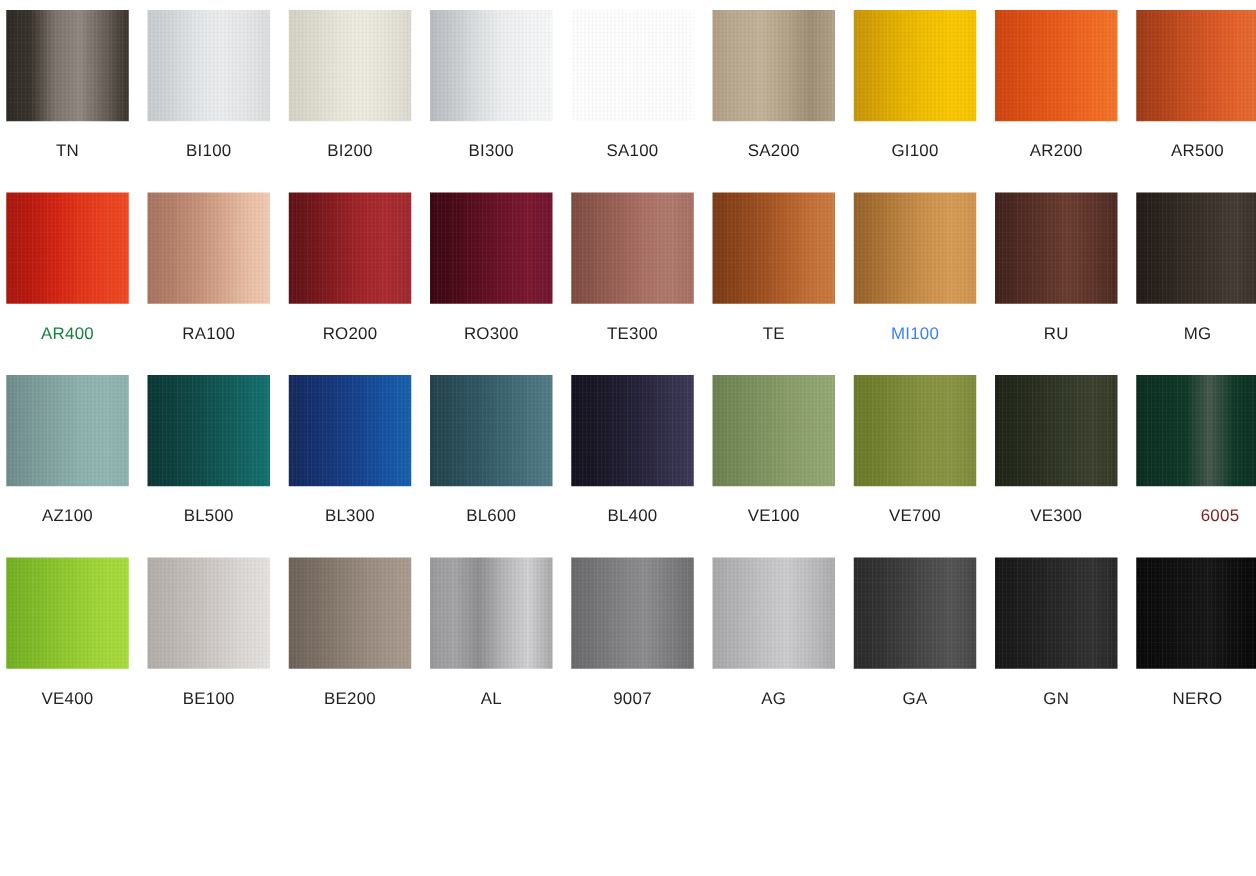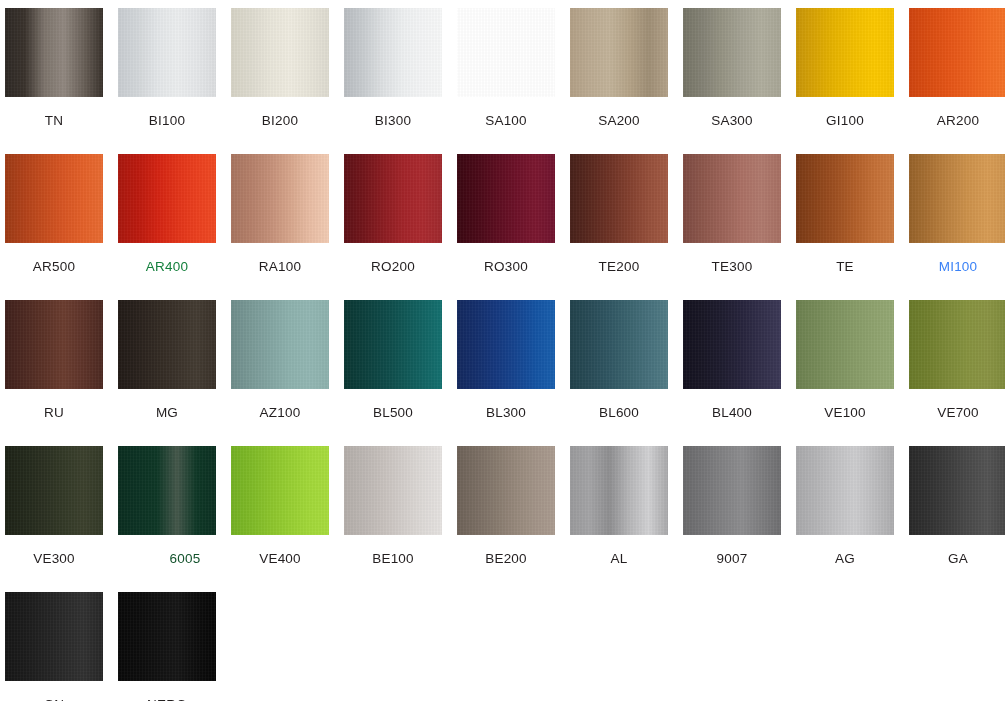--- a/index.html
+++ b/index.html
@@ -89,24 +89,20 @@
     </div>
     <div class="swatch-cell">
       <div class="swatch-chip"></div>
       <div class="swatch-label" style="color: rgb(35, 31, 32);">SA100</div>
     </div>
     <div class="swatch-cell">
       <div class="swatch-chip" style="background-image: linear-gradient(90deg, rgb(178, 160, 134) 0%, rgb(188, 171, 146) 20%, rgb(195, 179, 154) 40%, rgb(181, 164, 136) 60%, rgb(160, 143, 118) 80%, rgb(179, 162, 137) 100%);"></div>
       <div class="swatch-label" style="color: rgb(35, 31, 32);">SA200</div>
     </div>
     <div class="swatch-cell">
-      <div class="swatch-chip" style="background-image: linear-gradient(90deg, rgb(118, 117, 103) 0%, rgb(132, 130, 117) 20%, rgb(150, 148, 132) 40%, rgb(165, 163, 148) 60%, rgb(176, 174, 158) 80%, rgb(168, 166, 150) 100%);"></div>
-      <div class="swatch-label" style="color: rgb(35, 31, 32);">SA300</div>
-    </div>
-    <div class="swatch-cell">
       <div class="swatch-chip" style="background-image: linear-gradient(90deg, rgb(200, 150, 10) 0%, rgb(217, 165, 5) 20%, rgb(232, 180, 0) 40%, rgb(243, 192, 0) 60%, rgb(251, 200, 0) 80%, rgb(246, 196, 0) 100%);"></div>
       <div class="swatch-label" style="color: rgb(35, 31, 32);">GI100</div>
     </div>
     <div class="swatch-cell">
       <div class="swatch-chip" style="background-image: linear-gradient(90deg, rgb(207, 68, 16) 0%, rgb(218, 77, 18) 20%, rgb(229, 85, 23) 40%, rgb(236, 95, 29) 60%, rgb(242, 106, 34) 80%, rgb(244, 116, 42) 100%);"></div>
       <div class="swatch-label" style="color: rgb(35, 31, 32);">AR200</div>
     </div>
     <div class="swatch-cell">
       <div class="swatch-chip" style="background-image: linear-gradient(90deg, rgb(158, 59, 22) 0%, rgb(178, 66, 26) 20%, rgb(198, 77, 30) 40%, rgb(216, 86, 36) 60%, rgb(228, 97, 42) 80%, rgb(232, 108, 51) 100%);"></div>
       <div class="swatch-label" style="color: rgb(35, 31, 32);">AR500</div>
@@ -121,24 +117,20 @@
     </div>
     <div class="swatch-cell">
       <div class="swatch-chip" style="background-image: linear-gradient(90deg, rgb(94, 18, 23) 0%, rgb(115, 22, 27) 20%, rgb(140, 29, 34) 40%, rgb(163, 37, 42) 60%, rgb(171, 43, 48) 80%, rgb(160, 42, 47) 100%);"></div>
       <div class="swatch-label" style="color: rgb(35, 31, 32);">RO200</div>
     </div>
     <div class="swatch-cell">
       <div class="swatch-chip" style="background-image: linear-gradient(90deg, rgb(59, 8, 18) 0%, rgb(74, 10, 24) 20%, rgb(92, 14, 32) 40%, rgb(109, 18, 41) 60%, rgb(123, 24, 48) 80%, rgb(113, 21, 48) 100%);"></div>
       <div class="swatch-label" style="color: rgb(35, 31, 32);">RO300</div>
     </div>
     <div class="swatch-cell">
-      <div class="swatch-chip" style="background-image: linear-gradient(90deg, rgb(72, 33, 26) 0%, rgb(90, 41, 31) 20%, rgb(110, 51, 38) 40%, rgb(131, 64, 47) 60%, rgb(150, 80, 59) 80%, rgb(163, 91, 69) 100%);"></div>
-      <div class="swatch-label" style="color: rgb(35, 31, 32);">TE200</div>
-    </div>
-    <div class="swatch-cell">
       <div class="swatch-chip" style="background-image: linear-gradient(90deg, rgb(126, 75, 66) 0%, rgb(141, 87, 76) 20%, rgb(156, 99, 88) 40%, rgb(171, 113, 101) 60%, rgb(176, 122, 110) 80%, rgb(167, 112, 99) 100%);"></div>
       <div class="swatch-label" style="color: rgb(35, 31, 32);">TE300</div>
     </div>
     <div class="swatch-cell">
       <div class="swatch-chip" style="background-image: linear-gradient(90deg, rgb(122, 58, 22) 0%, rgb(140, 68, 26) 20%, rgb(158, 80, 33) 40%, rgb(178, 95, 42) 60%, rgb(196, 112, 55) 80%, rgb(204, 123, 65) 100%);"></div>
       <div class="swatch-label" style="color: rgb(35, 31, 32);">TE</div>
     </div>
     <div class="swatch-cell">
       <div class="swatch-chip" style="background-image: linear-gradient(90deg, rgb(150, 98, 42) 0%, rgb(169, 113, 52) 20%, rgb(189, 131, 65) 40%, rgb(205, 146, 76) 60%, rgb(215, 156, 85) 80%, rgb(207, 149, 80) 100%);"></div>
       <div class="swatch-label" style="color: #3b82f6;">MI100</div>
@@ -178,21 +170,21 @@
     <div class="swatch-cell">
       <div class="swatch-chip" style="background-image: linear-gradient(90deg, rgb(106, 122, 42) 0%, rgb(114, 128, 47) 20%, rgb(125, 138, 57) 40%, rgb(135, 147, 64) 60%, rgb(138, 148, 68) 80%, rgb(127, 139, 60) 100%);"></div>
       <div class="swatch-label" style="color: rgb(35, 31, 32);">VE700</div>
     </div>
     <div class="swatch-cell">
       <div class="swatch-chip" style="background-image: linear-gradient(90deg, rgb(30, 35, 23) 0%, rgb(36, 42, 28) 20%, rgb(44, 49, 34) 40%, rgb(52, 58, 40) 60%, rgb(60, 65, 46) 80%, rgb(52, 58, 40) 100%);"></div>
       <div class="swatch-label" style="color: rgb(35, 31, 32);">VE300</div>
     </div>
     <div class="swatch-cell">
       <div class="swatch-chip" style="background-image: linear-gradient(90deg, rgb(11, 46, 32) 0%, rgb(13, 51, 36) 20%, rgb(15, 56, 39) 40%, rgb(69, 88, 75) 60%, rgb(15, 56, 39) 80%, rgb(12, 49, 34) 100%);"></div>
-      <div class="swatch-label" style="color: #14532d; padding-left: 36px;">6005</div>
+      <div class="swatch-label" style="color: #7f1d1d; padding-left: 36px;">6005</div>
     </div>
     <div class="swatch-cell">
       <div class="swatch-chip" style="background-image: linear-gradient(90deg, rgb(116, 176, 36) 0%, rgb(127, 186, 40) 20%, rgb(140, 197, 45) 40%, rgb(152, 207, 51) 60%, rgb(163, 216, 58) 80%, rgb(168, 220, 62) 100%);"></div>
       <div class="swatch-label" style="color: rgb(35, 31, 32);">VE400</div>
     </div>
     <div class="swatch-cell">
       <div class="swatch-chip" style="background-image: linear-gradient(90deg, rgb(180, 174, 170) 0%, rgb(189, 183, 179) 20%, rgb(200, 194, 190) 40%, rgb(211, 206, 203) 60%, rgb(222, 218, 215) 80%, rgb(230, 227, 225) 100%);"></div>
       <div class="swatch-label" style="color: rgb(35, 31, 32);">BE100</div>
     </div>
     <div class="swatch-cell">

